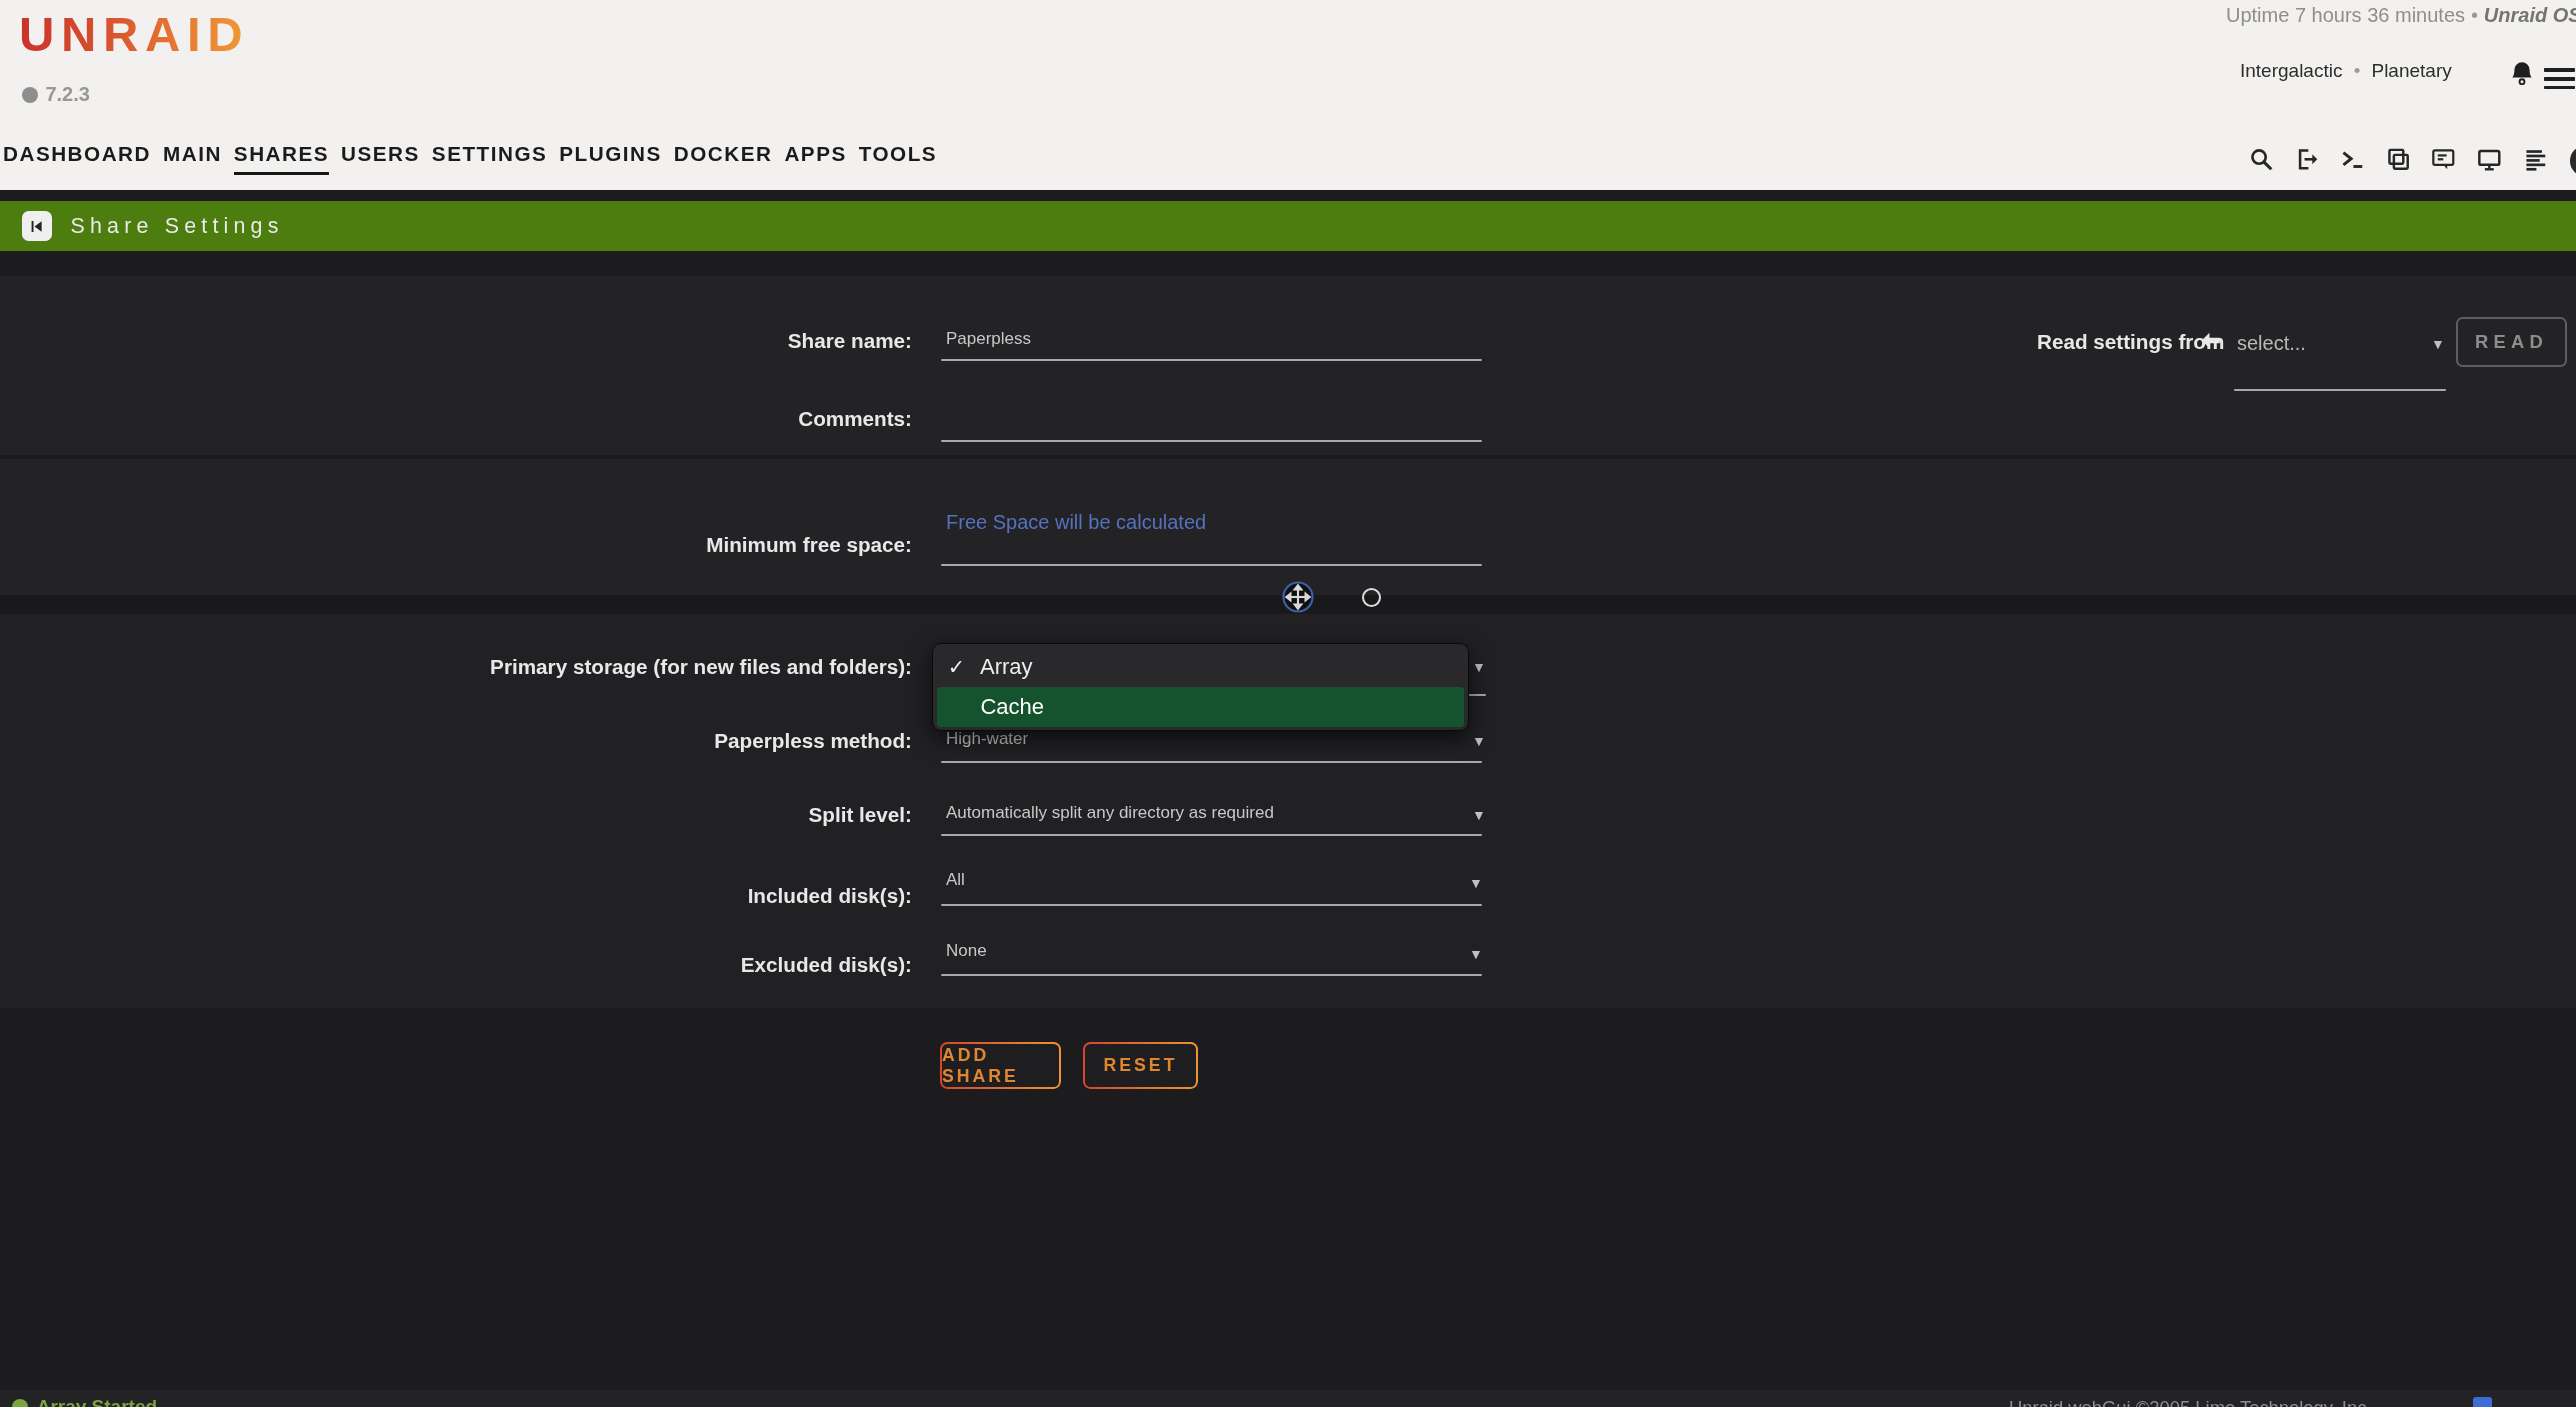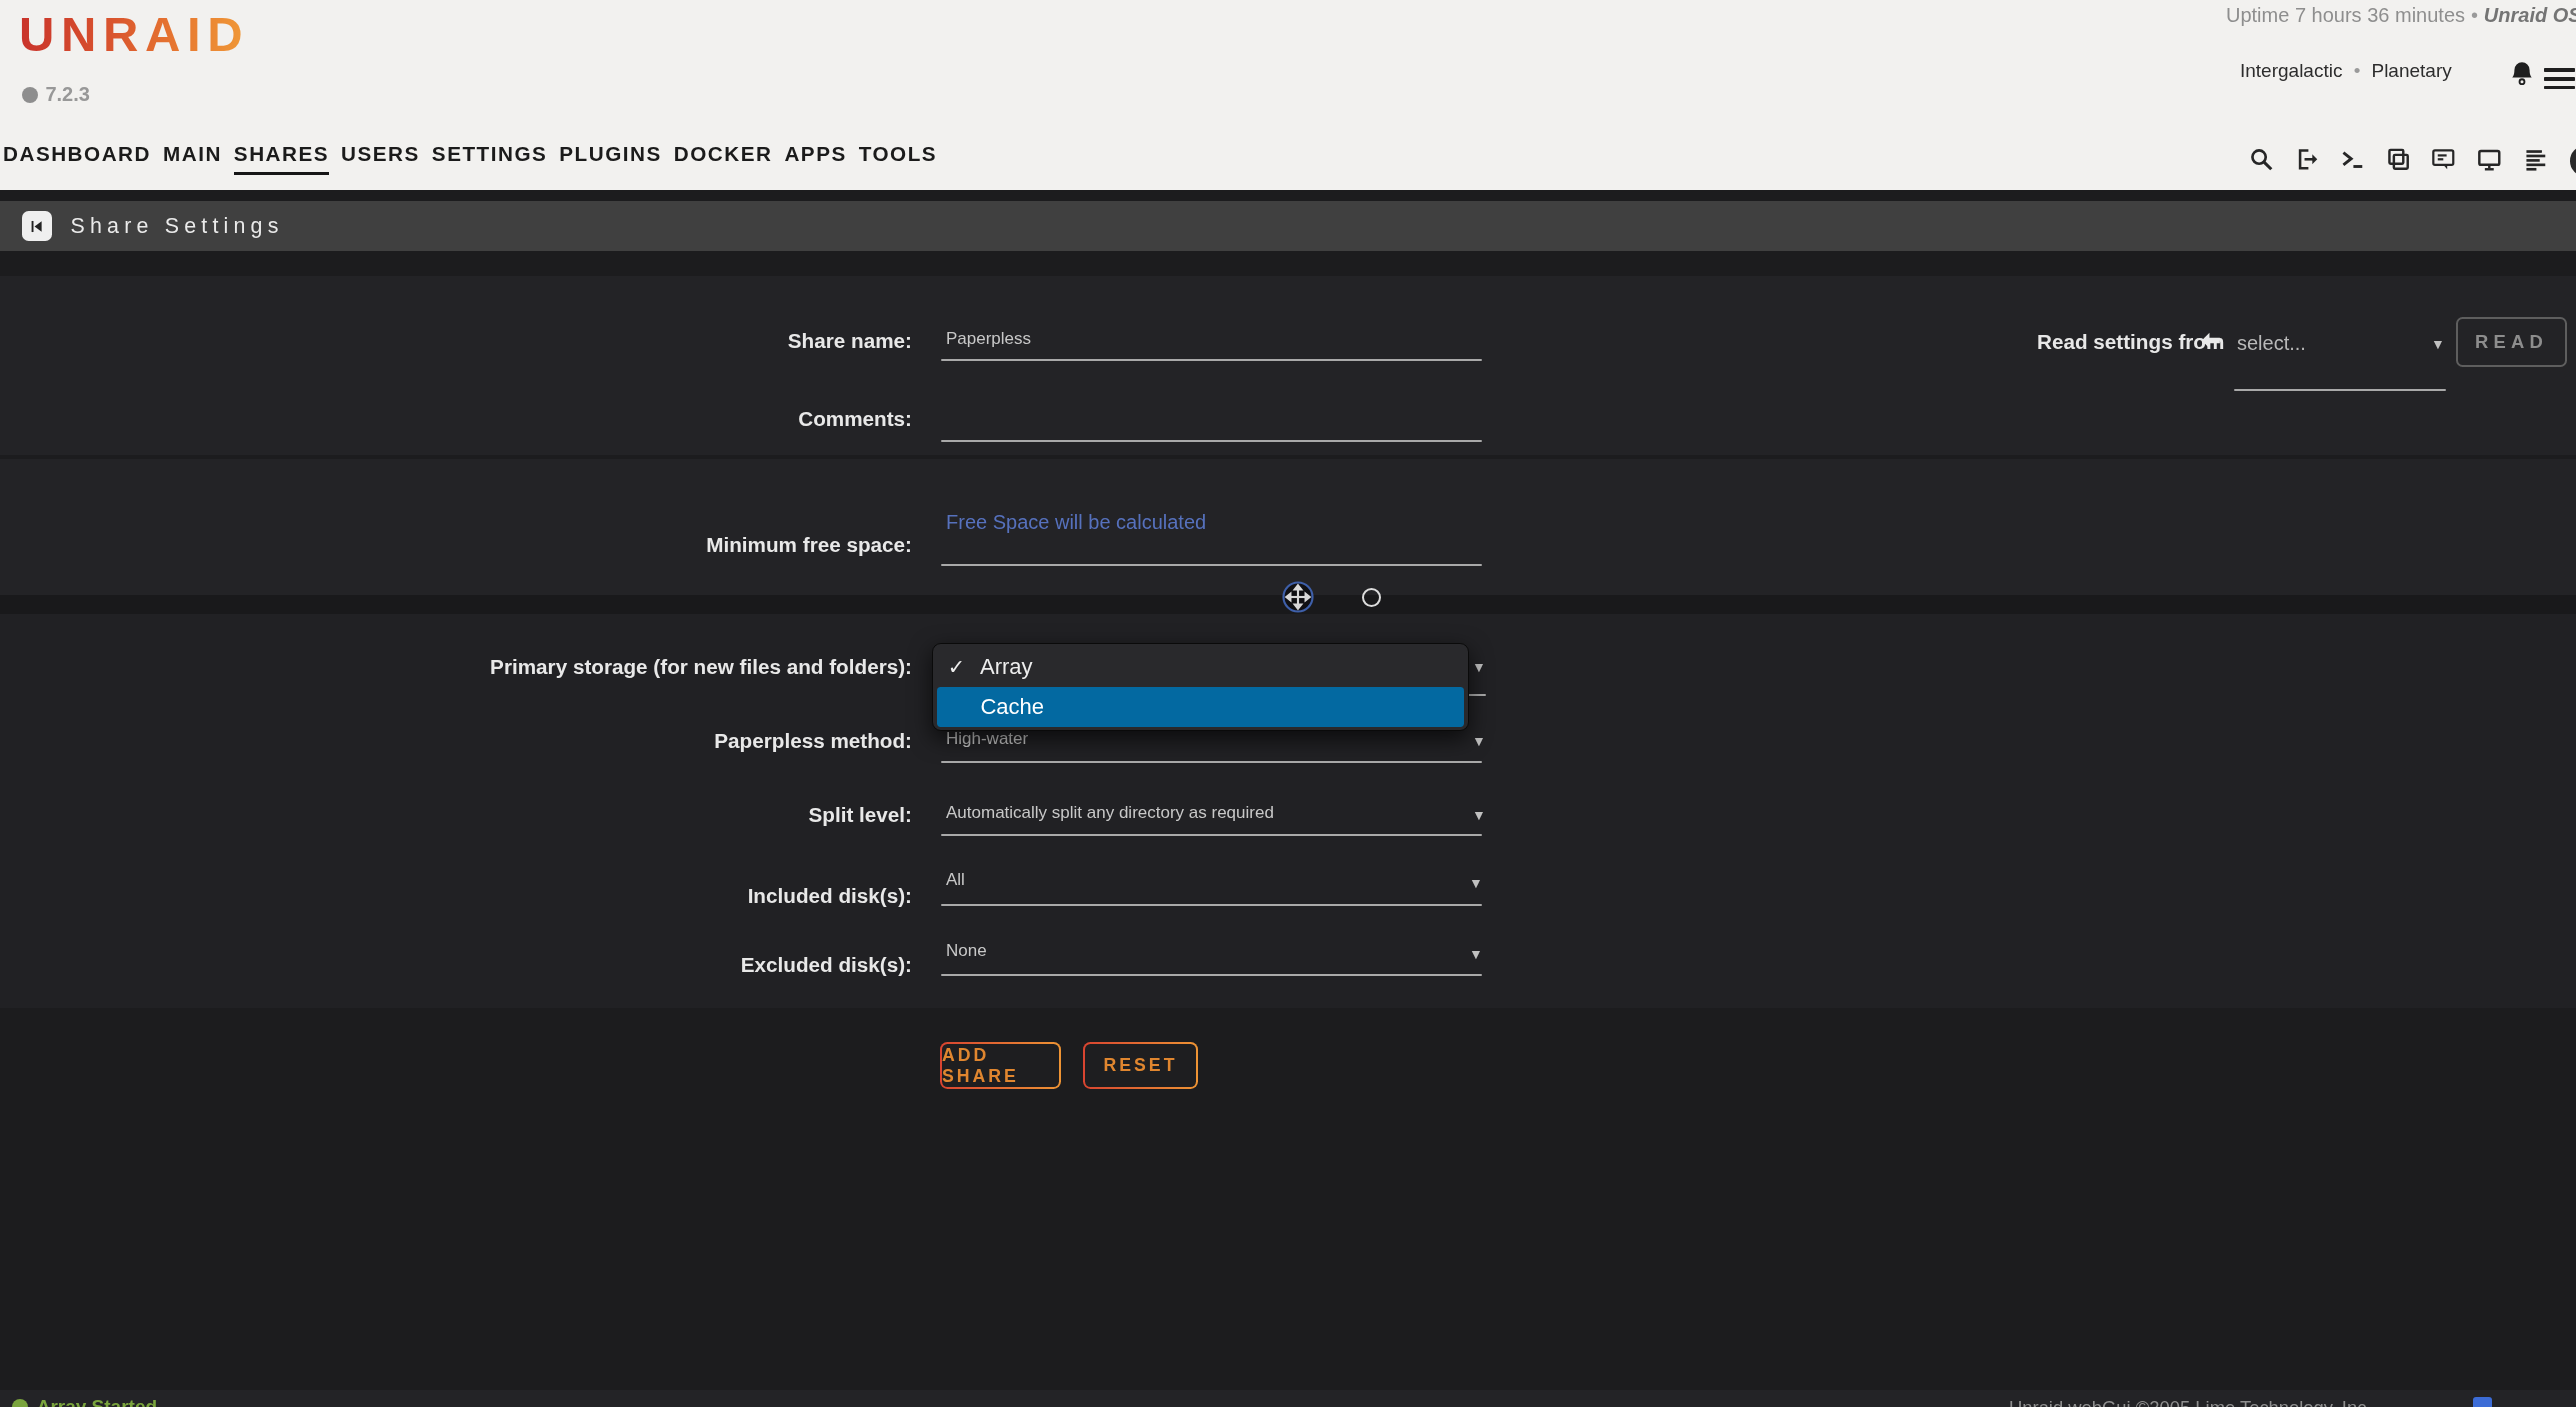--- a/index.html
+++ b/index.html
@@ -26,21 +26,21 @@
 
   .nav{position:absolute;left:3px;top:142px;display:flex;gap:12px;font-size:20.7px;font-weight:bold;
        letter-spacing:1.5px;color:#1b1b1b;}
   .nav .item{padding-bottom:5.9px;cursor:pointer;}
   .nav .item.active{border-bottom:3.7px solid #161616;}
   .navicons{position:absolute;left:2248px;top:146px;display:flex;gap:19px;color:#262626;}
   .navicons svg{width:26.6px;height:26.6px;display:block;}
   .avatar{width:29.5px;height:29.5px;border-radius:50%;background:#2a2a2a;margin-left:3px;}
 
   
-  .titlebar{position:absolute;left:0;top:201px;width:100%;height:50px;background:#404040;
+  .titlebar{position:absolute;left:0;top:201px;width:100%;height:50px;background:#4d7c0f;
             display:flex;align-items:center;}
   .backbox{width:29.5px;height:29.5px;background:#efefef;border-radius:6.6px;margin-left:22px;
            display:flex;align-items:center;justify-content:center;cursor:pointer;}
   .title{margin-left:19px;color:#eaeaea;font-size:21.4px;letter-spacing:5.2px;}
 
   .band{position:absolute;left:0;width:100%;}
   .b1{top:276px;height:179px;background:#232326;}
   .b2{top:459px;height:136px;background:#232326;}
   .b3{top:595px;height:19px;background:#19191b;}
   .b4{top:614px;height:394px;background:#212124;}
@@ -57,21 +57,21 @@
   .readbtn{position:absolute;left:2456px;top:317px;width:111px;height:50px;border:2.2px solid #5e5e5e;
            border-radius:6.6px;color:#8d8d8d;font-size:18.4px;font-weight:bold;letter-spacing:5.2px;
            display:flex;align-items:center;justify-content:center;background:transparent;cursor:pointer;}
 
   .dropdown{position:absolute;left:932px;top:643px;width:537px;background:#29292c;
             border:1.5px solid #0a0a0a;border-radius:8.9px;box-shadow:0 7.4px 22px rgba(0,0,0,.65);
             padding:3px 0;z-index:5;}
   .opt{height:40px;line-height:40px;font-size:22px;color:#ededed;position:relative;
        padding-left:47px;cursor:pointer;}
   .opt .chk{position:absolute;left:14.8px;font-size:20.7px;}
-  .opt.sel{background:#0369a1;margin:0 4.4px;padding-left:43px;border-radius:3.7px;color:#fff;}
+  .opt.sel{background:#14532d;margin:0 4.4px;padding-left:43px;border-radius:3.7px;color:#fff;}
 
   .moveicon{position:absolute;left:1281px;top:580px;width:34px;height:34px;}
   .dotcircle{position:absolute;left:1362px;top:588px;width:19px;height:19px;border:2.2px solid #dcdcdc;
              border-radius:50%;}
 
   .btn-orange{position:absolute;top:1042px;height:47px;border-radius:7.4px;border:2.2px solid transparent;
               background:linear-gradient(#1e1e20,#1e1e20) padding-box,
                          linear-gradient(90deg,#d84430,#ee9434) border-box;
               color:#e0862f;font-weight:bold;font-size:17.7px;letter-spacing:3px;
               display:flex;align-items:center;justify-content:center;cursor:pointer;}

